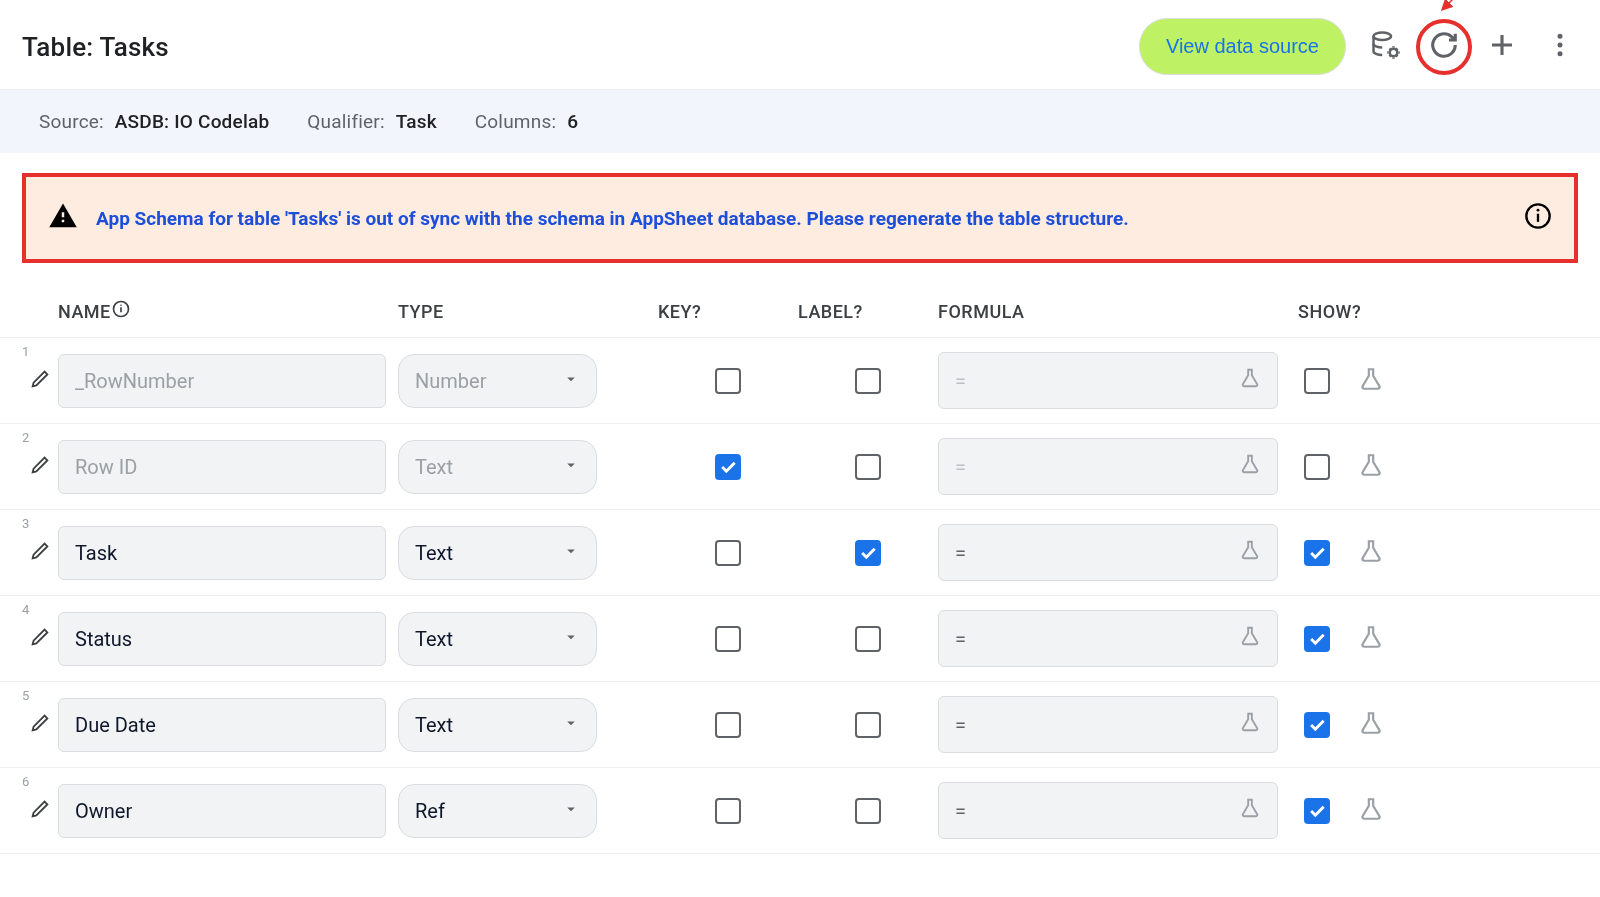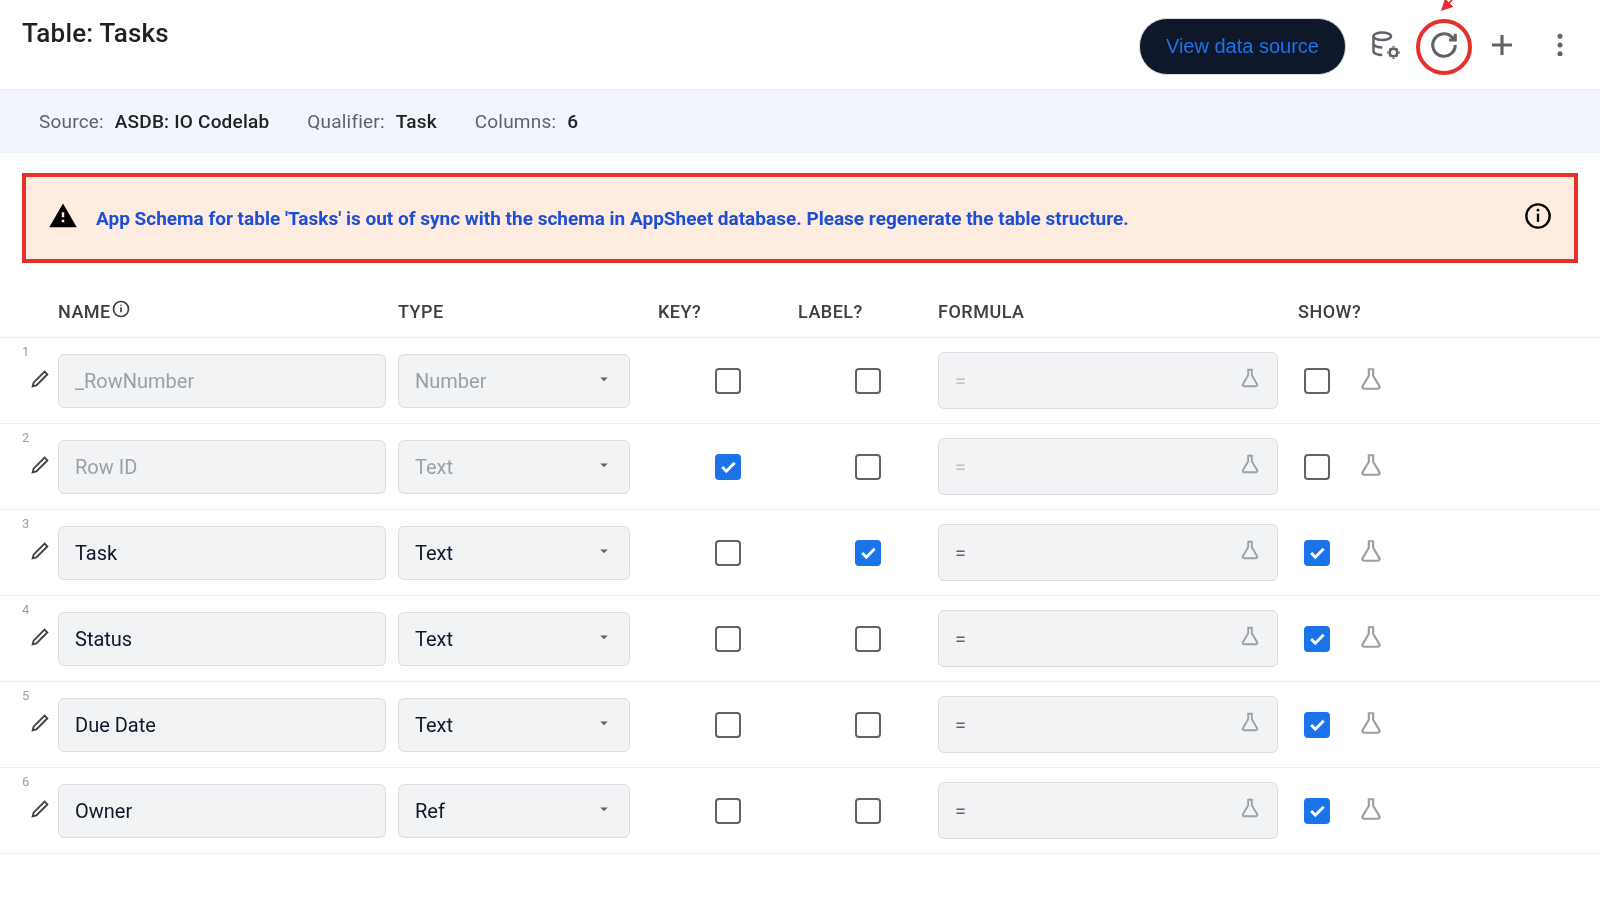--- a/index.html
+++ b/index.html
@@ -7,30 +7,30 @@
     margin: 0; padding: 0;
     font-family: "Google Sans", Roboto, Arial, sans-serif;
     background: #fff;
     color: #202124;
     font-size: 15px;
   }
   .page { width: 1600px; padding: 0; position: relative; }
 
   
   .header-row {
-    display: flex; align-items: flex-start; justify-content: space-between;
+    display: flex; align-items: center; justify-content: space-between;
     padding: 18px 22px 14px 22px;
     border-bottom: 1px solid #eceef1;
   }
   .header-title { font-size: 26px; font-weight: 500; letter-spacing: .2px; color:#202124; }
   .header-actions { display: flex; align-items: center; gap: 22px; }
   .view-data-btn {
     border: 1px solid #dadce0; border-radius: 28px;
     padding: 16px 26px; font-size: 20px; font-weight: 500;
-    color: #1a73e8; background: #0f172a; cursor: pointer;
+    color: #1a73e8; background: #bef264; cursor: pointer;
   }
   .icon-btn {
     width: 36px; height: 36px; display: flex; align-items: center; justify-content: center;
     cursor: pointer; color: #5f6368; position: relative;
   }
   .icon-btn svg { width: 30px; height: 30px; }
   .reload-highlight {
     position: absolute; inset: -10px;
     border: 4px solid #e5302d; border-radius: 50%;
     pointer-events: none;
@@ -103,21 +103,21 @@
     border: 1px solid #dadce0; border-radius: 6px;
     background: #f1f3f4;
     padding: 14px 16px;
     font-size: 20px;
     color: #0f172a;
     display: flex; align-items: center; justify-content: space-between;
     width: 100%;
   }
   .name-input { width: 328px; }
   .name-input.readonly, .type-select.readonly, .formula-box.readonly { color: #9aa0a6; }
-  .type-select { width: 232px; }
+  .type-select { width: 199px; border-radius: 16px; }
   .type-select .chev svg { width: 18px; height: 18px; color:#5f6368; }
   .formula-box { width: 340px; color:#5f6368; position: relative; }
   .formula-box.readonly { color:#bdc1c6; }
   .formula-box .flask { color:#9aa0a6; }
   .formula-box .flask svg { width: 22px; height: 22px; }
 
   .cell-center { display:flex; justify-content:center; align-items:center; }
   .cbx {
     width: 26px; height: 26px; border: 2.5px solid #5f6368; border-radius: 4px;
     display: inline-flex; align-items:center; justify-content:center; cursor: pointer;

